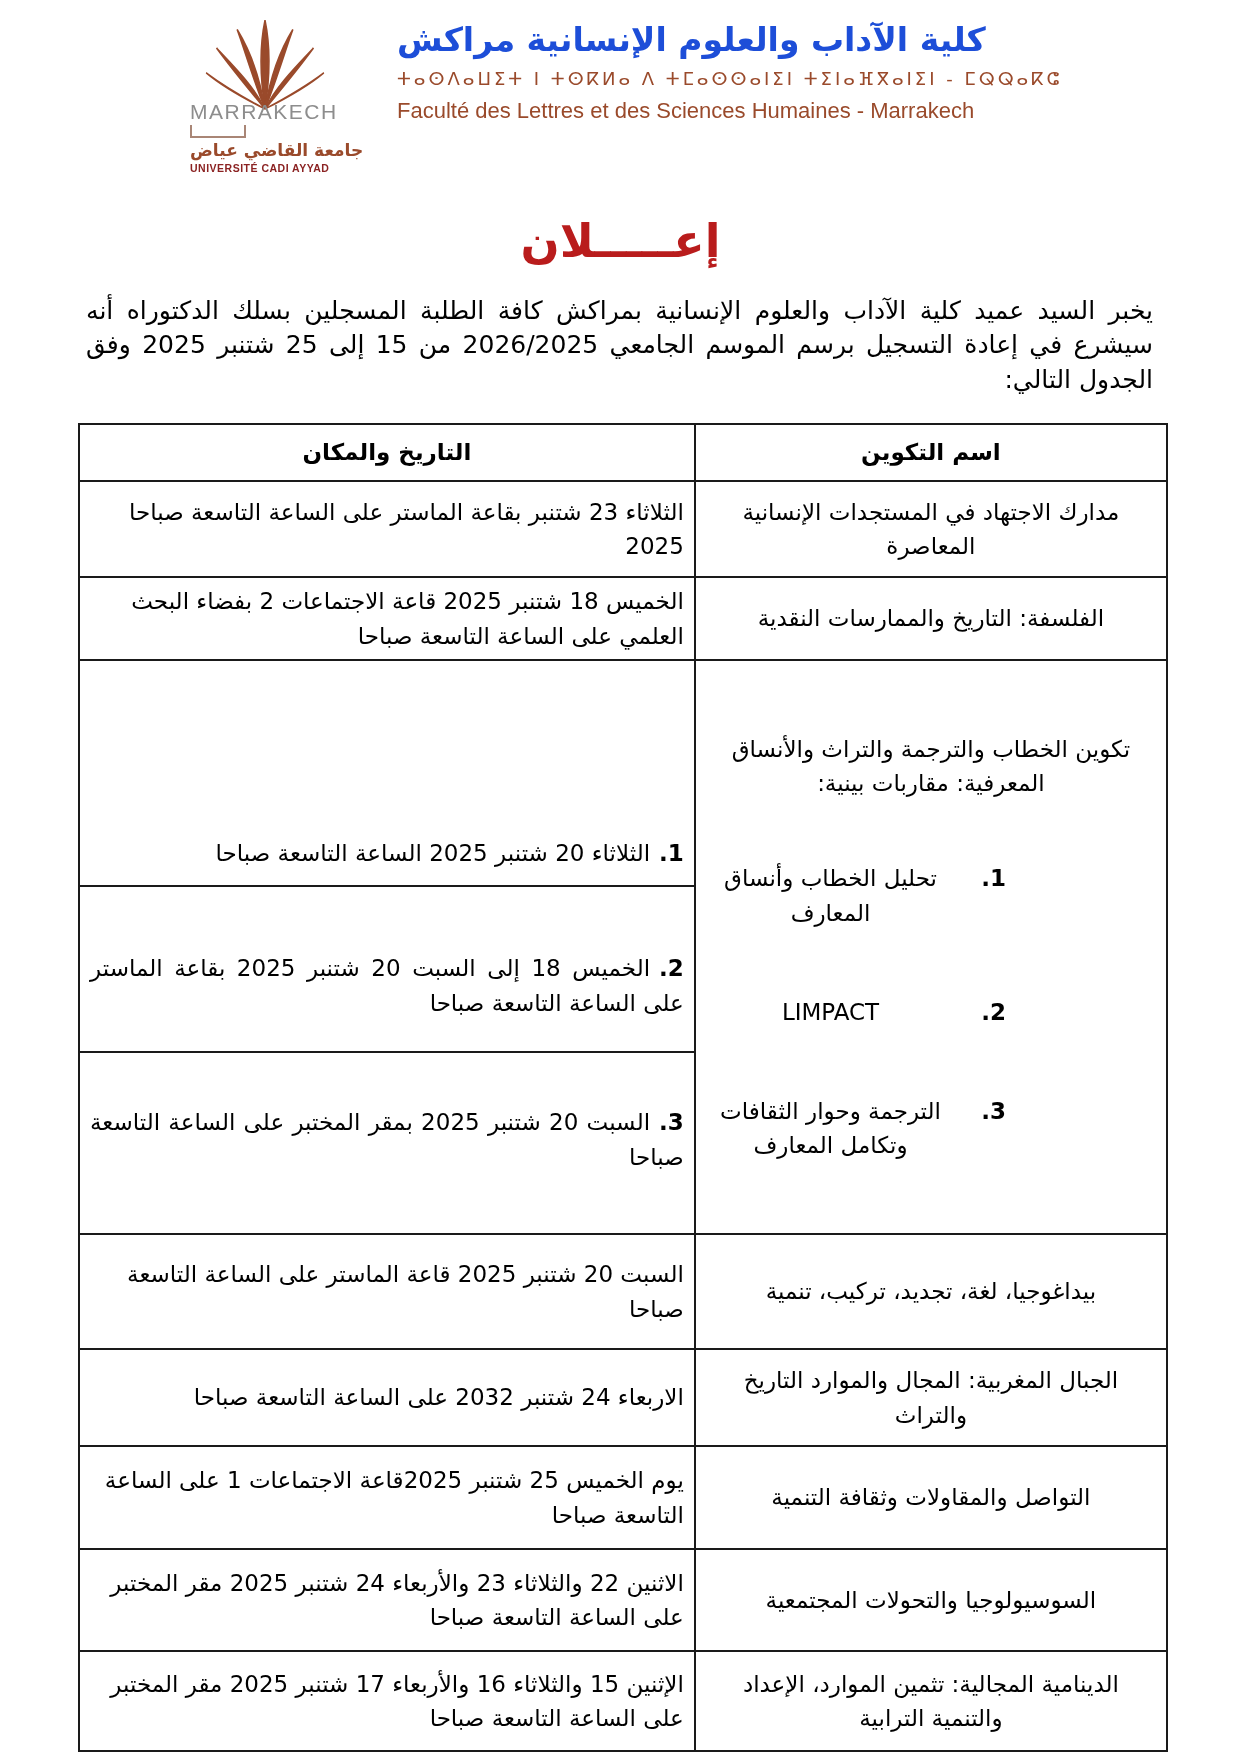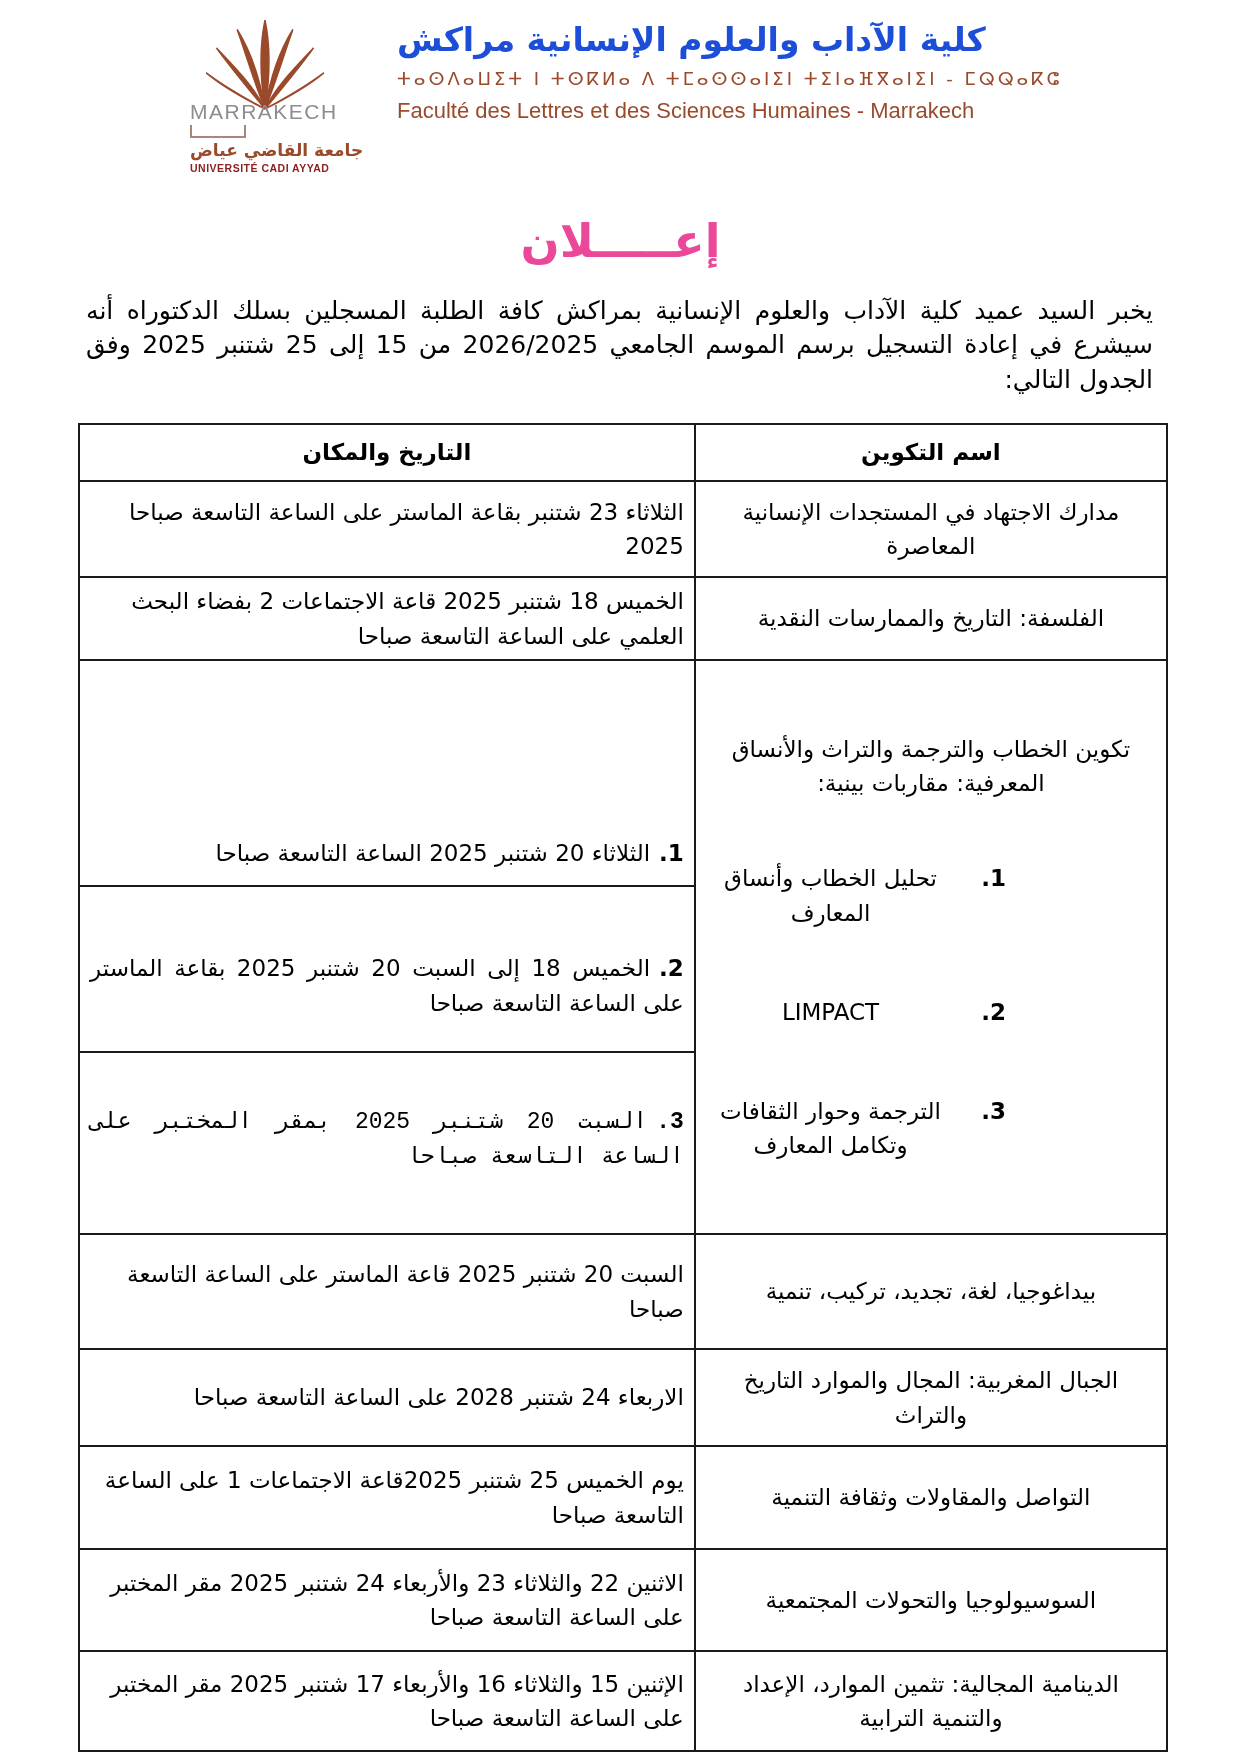--- a/index.html
+++ b/index.html
@@ -14,35 +14,35 @@
   .logo-city { font-family:"Liberation Sans", sans-serif; font-size:21px; letter-spacing:1.5px; color:#8d8d8d; margin-top:-12px; }
   .trunk { width:56px; height:13px; border:2px solid #a98676; border-top:none; margin:1px 0 3px 0; }
   .logo-ar { direction:rtl; font-size:17px; font-weight:bold; color:#9a4a2b; line-height:1.1; }
   .logo-fr { font-family:"Liberation Sans", sans-serif; font-size:10.5px; font-weight:bold; letter-spacing:.5px; color:#8b2222; margin-top:2px; }
   .hdr-right { padding:6px 0 0 22px; }
   .fac-ar { direction:rtl; text-align:left; font-size:33px; font-weight:bold; color:#1d4ed8; line-height:1.2; }
   .fac-tif { font-size:18px; color:#9a4a2b; letter-spacing:3px; margin-top:8px; white-space:nowrap; }
   .fac-fr { font-family:"Liberation Sans", sans-serif; font-size:22px; font-weight:normal; color:#9a4a2b; margin-top:9px; }
 
   
-  .title { direction:rtl; text-align:center; color:#ec4899; font-size:46px; font-weight:bold; margin:40px 95px 26px 95px; }
+  .title { direction:rtl; text-align:center; color:#b91c1c; font-size:46px; font-weight:bold; margin:40px 95px 26px 95px; }
   .lead { direction:rtl; text-align:justify; font-size:25px; line-height:1.38; margin:0 88px 0 86px; }
 
   
   table.sched { border-collapse:collapse; width:1090px; margin:26px 0 0 78px; table-layout:fixed; }
   .sched th, .sched td { border:2px solid #1a1a1a; vertical-align:middle; padding:6px 10px; font-size:23px; line-height:1.5; }
   .sched th { font-weight:bold; text-align:center; height:57px;border-radius:24px; }
   td.prog { text-align:center; white-space:pre-line; }
   td.dt { text-align:justify; white-space:pre-line; }
   td.dt .num { font-weight:bold; margin-left:9px; white-space:normal; }
   tr.r0 td { height:96px; }
   tr.r1 td { height:83px; }
   tr.r2a td.dt { height:160px; vertical-align:bottom; padding-bottom:14px; }
   tr.r2b td.dt { height:102px; }
-  tr.r2c td.dt { height:121px; vertical-align:top; padding-top:18px;font-family:Liberation Mono, monospace; }
+  tr.r2c td.dt { height:121px; vertical-align:top; padding-top:18px; }
   tr.r3 td { height:115px; }
   tr.r4 td { height:97px; }
   tr.r5 td { height:103px; }
   tr.r6 td { height:102px; }
   tr.r7 td { height:100px; }
   td.progbig { vertical-align:top; padding-top:36px; }
   .intro { text-align:center; white-space:pre-line; margin-bottom:26px; }
   .fitem { display:flex; align-items:flex-start; padding-right:150px; margin-bottom:30px; }
   .fitem .fnum { font-weight:bold; flex-shrink:0; }
   .fitem .itext { flex:1; text-align:center; padding-right:26px; }
@@ -138,21 +138,21 @@
     </tr>
 
     <tr class="r3">
       <td class="prog">بيداغوجيا، لغة، تجديد، تركيب، تنمية</td>
       <td class="dt">السبت 20 شتنبر 2025 قاعة الماستر على الساعة التاسعة
 صباحا</td>
     </tr>
     <tr class="r4">
       <td class="prog">الجبال المغربية: المجال والموارد التاريخ
 والتراث</td>
-      <td class="dt">الاربعاء 24 شتنبر 2028 على الساعة التاسعة صباحا</td>
+      <td class="dt">الاربعاء 24 شتنبر 2032 على الساعة التاسعة صباحا</td>
     </tr>
     <tr class="r5">
       <td class="prog">التواصل والمقاولات وثقافة التنمية</td>
       <td class="dt">يوم الخميس 25 شتنبر 2025قاعة الاجتماعات 1 على الساعة
 التاسعة صباحا</td>
     </tr>
     <tr class="r6">
       <td class="prog">السوسيولوجيا والتحولات المجتمعية</td>
       <td class="dt">الاثنين 22 والثلاثاء 23 والأربعاء 24 شتنبر 2025 مقر المختبر
 على الساعة التاسعة صباحا</td>

